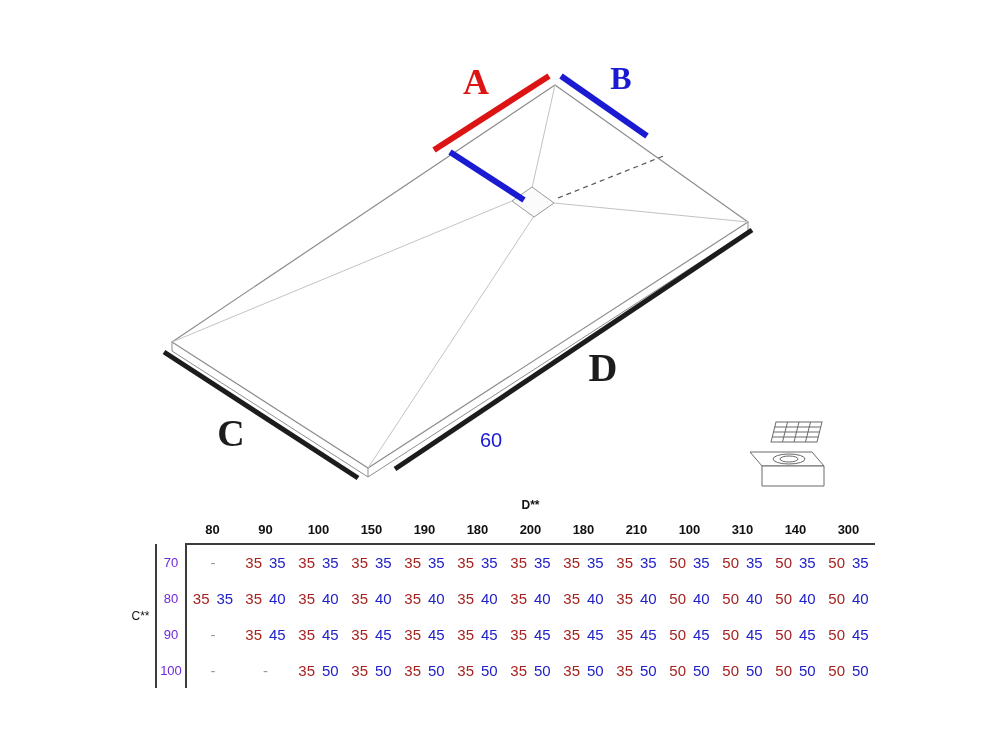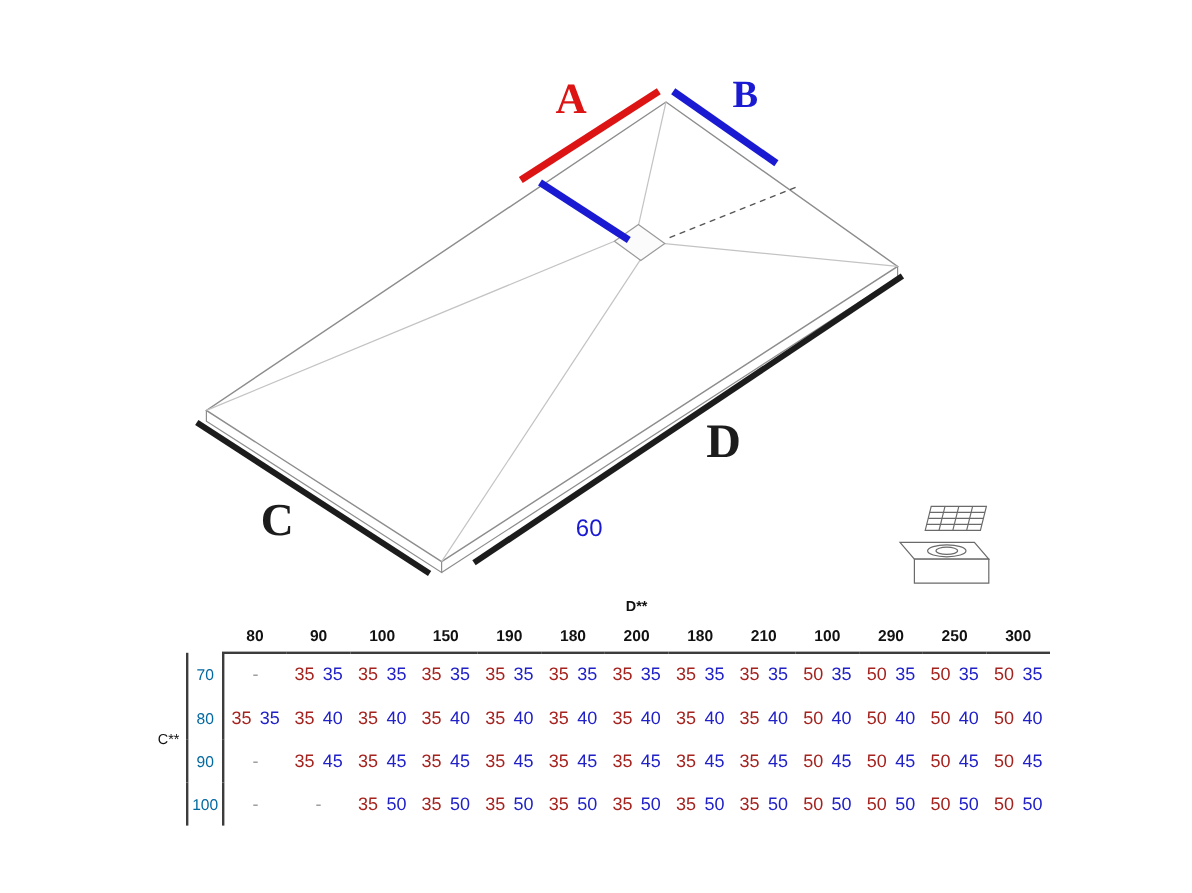--- a/index.html
+++ b/index.html
@@ -31,21 +31,21 @@
 
   
   .spec-wrap { position:absolute; left:126px; top:494px; }
   table.spec { border-collapse:collapse; table-layout:fixed; }
   table.spec th, table.spec td { text-align:center; vertical-align:middle; padding:0; font-weight:normal; }
   tr.dgroup-row th { height:22px; font-size:12px; font-weight:bold; color:#111; }
   tr.head-row  th  { height:28px; font-size:13px; font-weight:bold; color:#111; }
   tr.head-row  th.col-h { border-bottom:2px solid #3c3c3c; }
   table.spec tbody tr { height:36px; }
   th.c-group  { font-size:12px; font-weight:bold; color:#111; }
-  th.row-head { font-size:13px; font-weight:bold; color:#0369a1;
+  th.row-head { font-size:13px; font-weight:bold; color:#6d28d9;
                 border-left:2px solid #3c3c3c; border-right:2px solid #3c3c3c; }
   td.value-cell { font-size:15px; letter-spacing:0; }
   .val-red  { color:var(--t-red);  margin-right:7px; }
   .val-blue { color:var(--t-blue); }
   .dash     { color:#999; }
 </style>
 </head>
 <body>
 
 <div class="page">
@@ -112,22 +112,22 @@
         <th class="col-h">80</th>
             <th class="col-h">90</th>
             <th class="col-h">100</th>
             <th class="col-h">150</th>
             <th class="col-h">190</th>
             <th class="col-h">180</th>
             <th class="col-h">200</th>
             <th class="col-h">180</th>
             <th class="col-h">210</th>
             <th class="col-h">100</th>
-            <th class="col-h">290</th>
-            <th class="col-h">250</th>
+            <th class="col-h">310</th>
+            <th class="col-h">140</th>
             <th class="col-h">300</th>
           </tr>
       </thead>
       <tbody id="spec-tbody">
           <tr>
             <th rowspan="4" class="c-group">C**</th>
             <th class="row-head">70</th>
             <td class="value-cell"><span class="dash">-</span></td>
             <td class="value-cell"><span class="val-red">35</span><span class="val-blue">35</span></td>
             <td class="value-cell"><span class="val-red">35</span><span class="val-blue">35</span></td>

